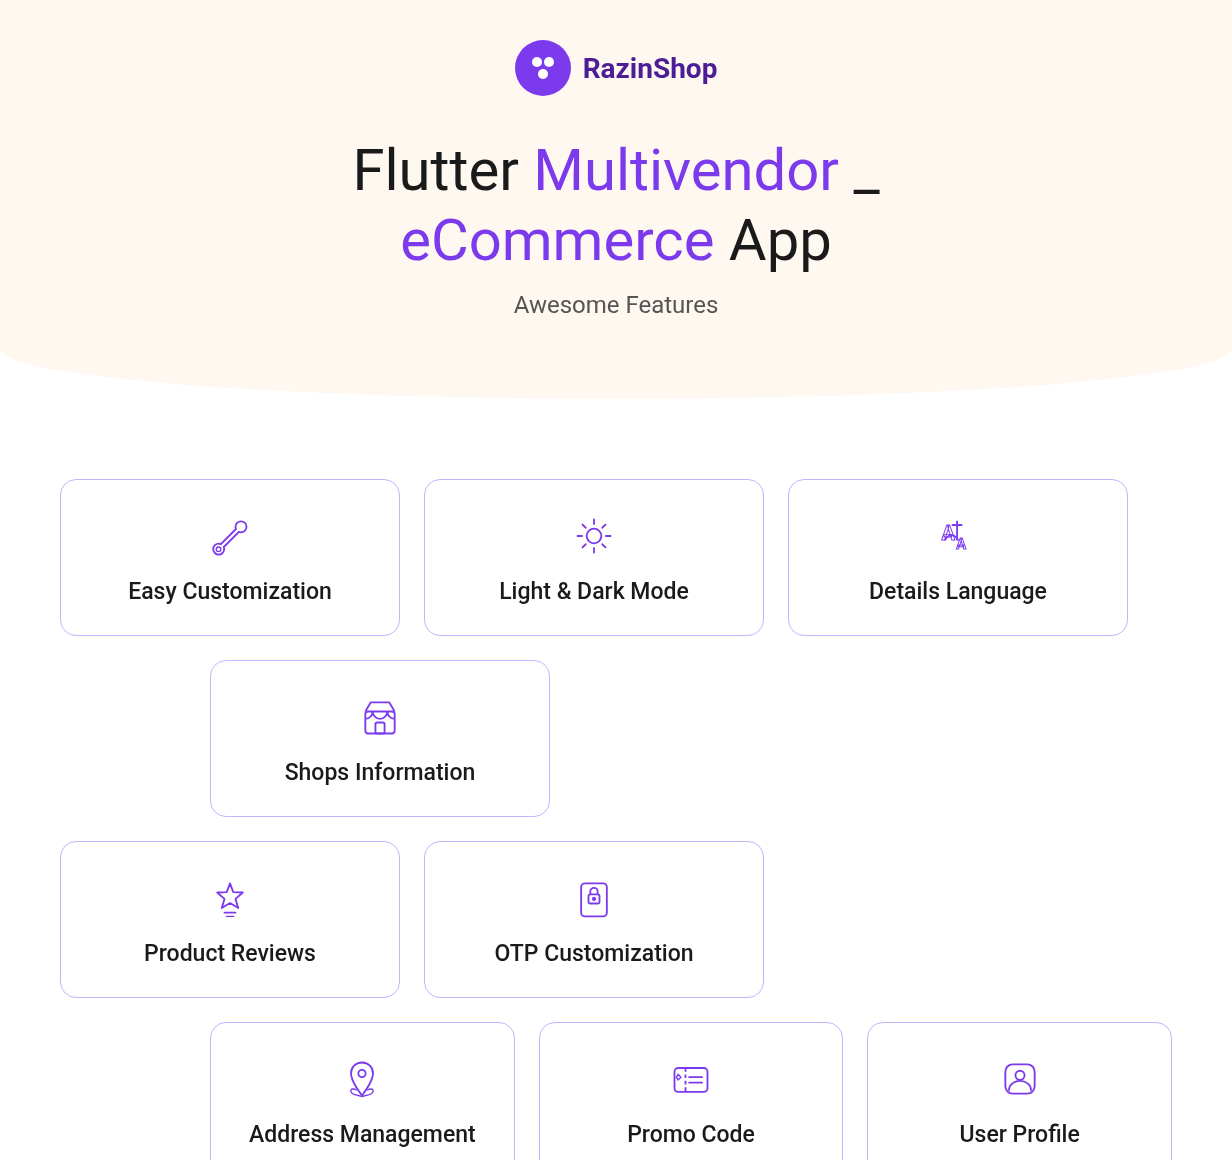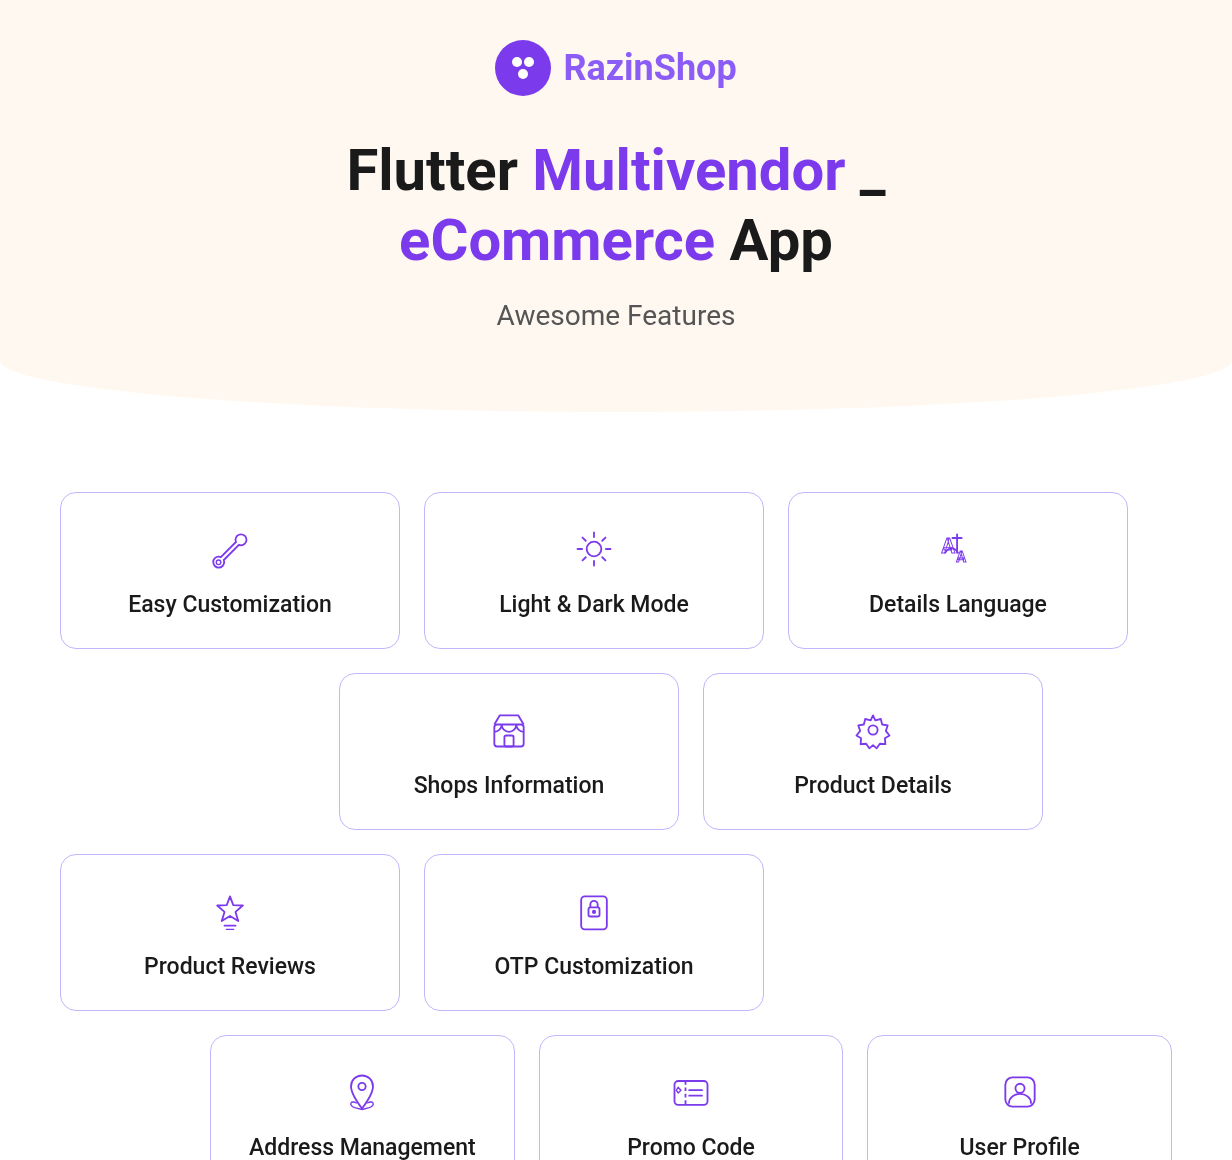--- a/index.html
+++ b/index.html
@@ -43,39 +43,39 @@
       justify-content: center;
     }
 
     .logo-icon svg {
       width: 32px;
       height: 32px;
       fill: white;
     }
 
     .logo-text {
-      font-size: 36px;
+      font-size: 28px;
       font-weight: 700;
-      color: #8b5cf6;
+      color: #4c1d95;
     }
 
     .hero-title {
       font-size: 58px;
-      font-weight: 700;
+      font-weight: 400;
       line-height: 1.2;
       color: #1a1a1a;
-      margin-bottom: 24px;
+      margin-bottom: 16px;
     }
 
     .hero-title .purple {
       color: #7c3aed;
     }
 
     .hero-subtitle {
-      font-size: 28px;
+      font-size: 24px;
       color: #555;
       font-weight: 400;
     }
 
     .features-section {
       padding: 20px 60px 60px;
     }
 
     .features-grid {
       display: flex;
@@ -127,21 +127,21 @@
       text-align: center;
     }
 
     
     .row-1 {
       justify-content: flex-start;
       padding-left: 0;
     }
 
     .row-2 {
-      justify-content: center;
+      justify-content: space-between;
       padding-left: 150px;
     }
 
     .row-3 {
       justify-content: flex-start;
       padding-left: 0;
     }
 
     .row-4 {
       justify-content: center;
@@ -226,29 +226,20 @@
             <path d="M16 18 c0 4.4-3.6 8-8 8" stroke="#7c3aed" stroke-width="2" fill="none"></path>
             <path d="M16 18 c0 4.4 3.6 8 8 8 s8-3.6 8-8" stroke="#7c3aed" stroke-width="2" fill="none"></path>
             <path d="M32 18 c0 4.4 3.6 8 8 8" stroke="#7c3aed" stroke-width="2" fill="none"></path>
             <rect x="19" y="30" width="10" height="12" rx="2" stroke="#7c3aed" stroke-width="2" fill="none"></rect>
           </svg>
         </div>
         <span class="feature-label">Shops Information</span>
       </div>
 
 
-      <div class="feature-card">
-        <div class="icon-wrap">
-          <svg viewBox="0 0 48 48" xmlns="http://www.w3.org/2000/svg">
-            <circle cx="24" cy="24" r="5" stroke="#7c3aed" stroke-width="2" fill="none"></circle>
-            <path d="M24 8 L26.5 13.5 L32.5 12 L34 18 L40 19 L38 25 L42 30 L37 33 L37.5 39.5 L31.5 39 L28 44 L24 40.5 L20 44 L16.5 39 L10.5 39.5 L11 33 L6 30 L10 25 L8 19 L14 18 L15.5 12 L21.5 13.5 Z" stroke="#7c3aed" stroke-width="2" fill="none" stroke-linejoin="round"></path>
-          </svg>
-        </div>
-        <span class="feature-label">Product Details</span>
-      </div>
     </div>
 
     <div class="features-row row-3">
       <div class="feature-card">
         <div class="icon-wrap">
           <svg viewBox="0 0 48 48" xmlns="http://www.w3.org/2000/svg">
             <path d="M24 8 L27.5 17.5 L38 18 L30 25 L33 35 L24 29.5 L15 35 L18 25 L10 18 L20.5 17.5 Z" stroke="#7c3aed" stroke-width="2" fill="none" stroke-linejoin="round"></path>
             <path d="M18 40 L30 40" stroke="#7c3aed" stroke-width="2" stroke-linecap="round"></path>
             <path d="M20 44 L28 44" stroke="#7c3aed" stroke-width="1.5" stroke-linecap="round"></path>
           </svg>

